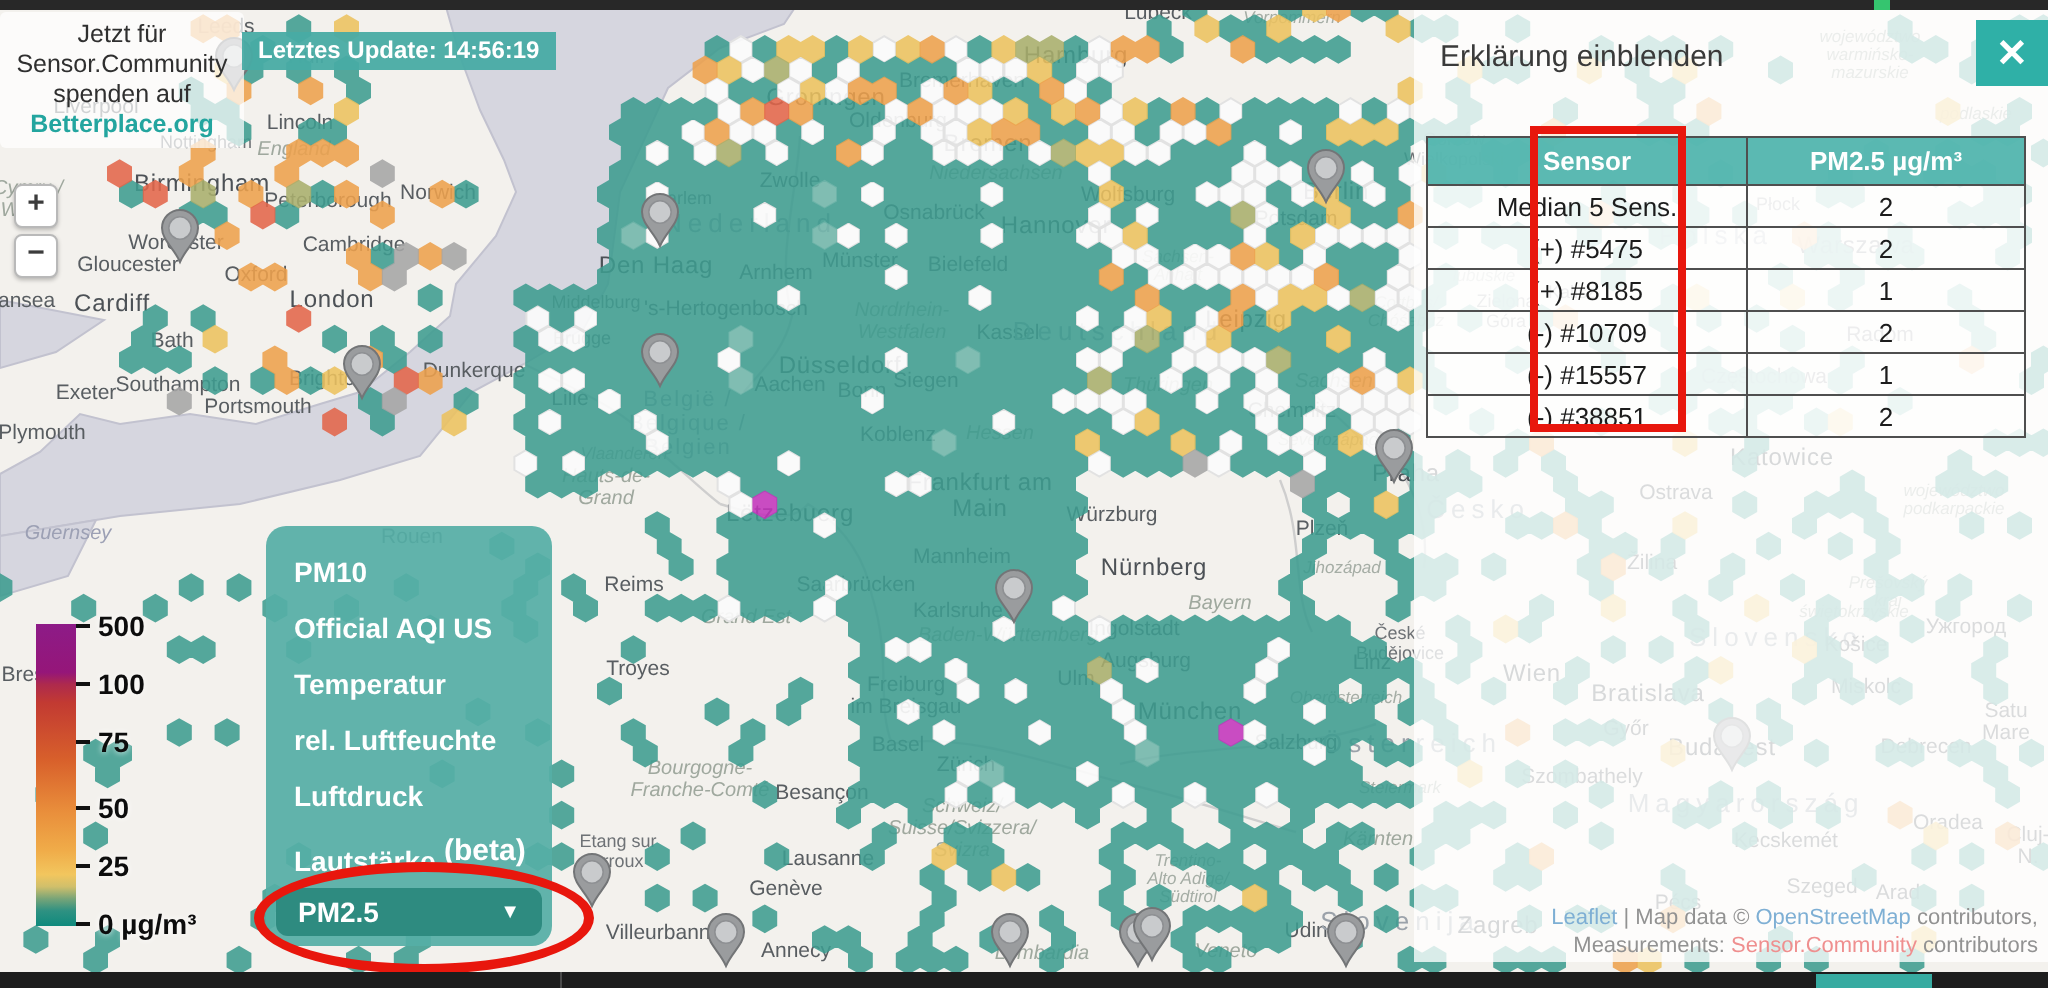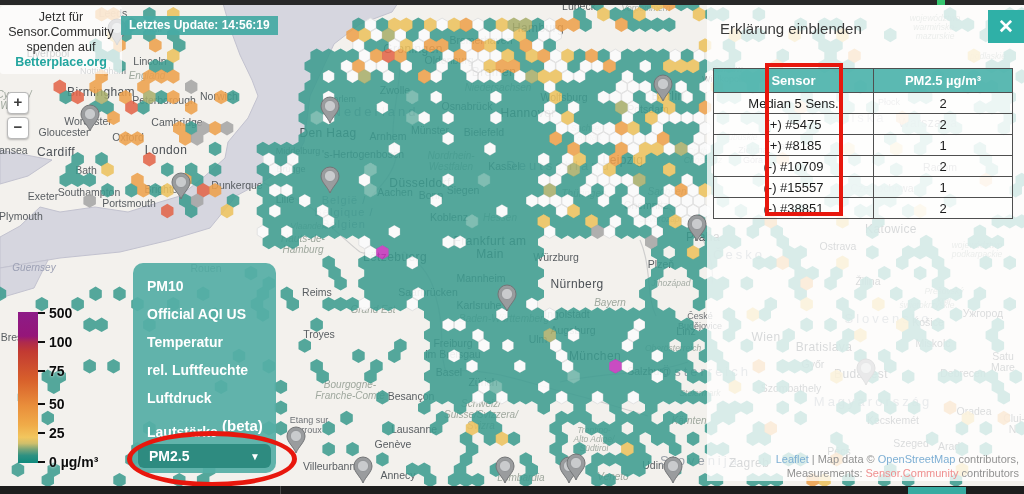--- a/index.html
+++ b/index.html
@@ -138,21 +138,21 @@
         <span class="lbl ci" style="left: 328px; top: 133px;">Den Haag</span>
         <span class="lbl co" style="left: 375px; top: 112px;">Nederland</span>
         <span class="lbl c" style="left: 395px; top: 91px;">Zwolle</span>
         <span class="lbl c" style="left: 388px; top: 137px;">Arnhem</span>
         <span class="lbl c" style="left: 363px; top: 155px;">'s-Hertogenbosch</span>
         <span class="lbl cos" style="left: 344px; top: 213px;">België /
 Belgique /
 Belgien</span>
         <span class="lbl rs" style="left: 312px; top: 227px;">Vlaanderen</span>
         <span class="lbl r" style="left: 303px; top: 245px;">Hauts-de-
-Hamburg</span>
+Grand</span>
         <span class="lbl c" style="left: 206px; top: 269px;">Rouen</span>
         <span class="lbl c" style="left: 317px; top: 293px;">Reims</span>
         <span class="lbl c" style="left: 319px; top: 335px;">Troyes</span>
         <span class="lbl r" style="left: 373px; top: 310px;">Grand Est</span>
         <span class="lbl r" style="left: 350px; top: 391px;">Bourgogne-
 Franche-Comté</span>
         <span class="lbl c" style="left: 411px; top: 397px;">Besançon</span>
         <span class="lbl s" style="left: 309px; top: 426px;">Etang sur
 arroux</span>
         <span class="lbl c" style="left: 332px; top: 467px;">Villeurbanne</span>
@@ -253,21 +253,21 @@
         <span class="lbl c" style="left: 928px; top: 323px;">Košice</span>
         <span class="lbl c" style="left: 933px; top: 344px;">Miskolc</span>
         <span class="lbl c" style="left: 893px; top: 421px;">Kecskemét</span>
         <span class="lbl c" style="left: 839px; top: 452px;">Pécs</span>
         <span class="lbl c" style="left: 974px; top: 412px;">Oradea</span>
         <span class="lbl c" style="left: 1014px; top: 424px;">Cluj-N.</span>
         <span class="lbl c" style="left: 1003px; top: 362px;">Satu Mare</span>
         <span class="lbl c" style="left: 983px; top: 314px;">Ужгород</span>
         <span class="lbl rs" style="left: 944px; top: 296px;">Prešovský
 kraj</span>
-        <span class="lbl c" style="left: 868px; top: 282px;">Žilina</span>
+        <span class="lbl c" style="left: 826px; top: 282px;">Žilina</span>
         <span class="lbl rs" style="left: 935px; top: 28px;">województwo
 warmińsko-
 mazurskie</span>
         <span class="lbl rs" style="left: 988px; top: 57px;">podlaskie</span>
         <span class="lbl rs" style="left: 742px; top: 138px;">lubuskie</span>
         <span class="lbl s" style="left: 753px; top: 156px;">Zielona
 Góra</span>
         <span class="lbl rs" style="left: 927px; top: 306px;">świętokrzyskie</span>
         <span class="lbl rs" style="left: 977px; top: 250px;">województwo
 podkarpackie</span>

